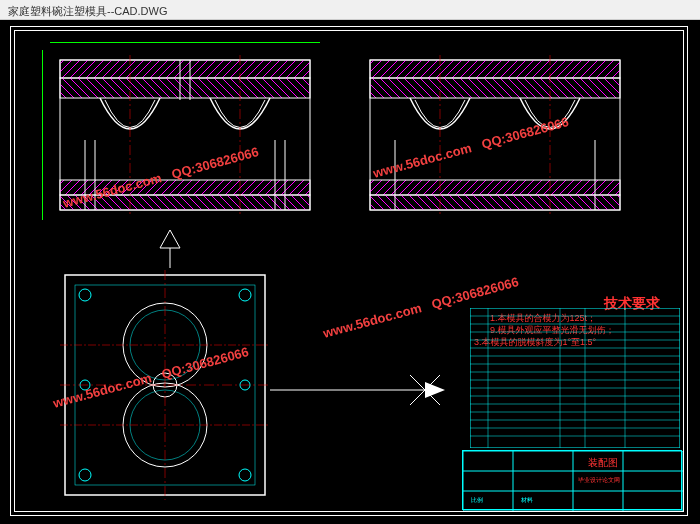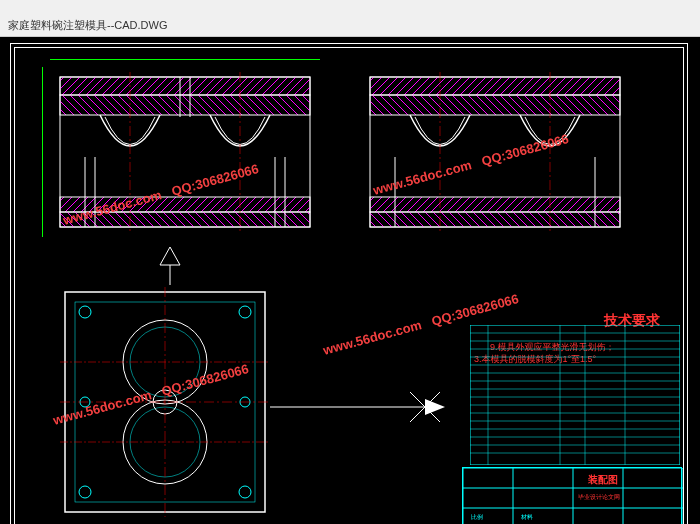--- a/index.html
+++ b/index.html
@@ -1,17 +1,17 @@
 <!DOCTYPE html>
 <html><head>
 <meta charset="utf-8">
 <style>
 *{margin:0;padding:0;box-sizing:border-box}
 body{background:#000;width:700px;height:524px;font-family:sans-serif;position:relative;overflow:hidden}
-.titlebar{background:#f0f0f0;height:20px;font-size:11px;padding:18px 8px;color:#333;border-bottom:1px solid #ccc}
+.titlebar{background:#f0f0f0;height:20px;font-size:11px;padding:4px 8px;color:#333;border-bottom:1px solid #ccc}
 .canvas{position:relative;width:700px;height:504px;background:#000}
 .frame{position:absolute;border:1px solid #fff}
 .frame.outer{left:10px;top:6px;width:678px;height:490px}
 .frame.inner{left:14px;top:10px;width:670px;height:482px}
 .green-line{position:absolute;background:#0f0}
 .watermark{position:absolute;color:#f44;font-size:13px;font-weight:bold;transform:rotate(-15deg);white-space:nowrap;opacity:0.95}
 .tech-text{position:absolute;color:#f33;font-size:9px}
 .titleblock{position:absolute;right:18px;bottom:14px;width:220px;height:60px;border:1px solid #0ff}
 .tb-text{position:absolute;font-size:7px;color:#f33}
 svg{position:absolute}
@@ -108,20 +108,21 @@
     <polygon points="155,12 175,20 155,28" fill="#fff"></polygon>
     <line x1="140" y1="5" x2="170" y2="35" stroke="#fff"></line>
     <line x1="170" y1="5" x2="140" y2="35" stroke="#fff"></line>
   </svg>
   <svg style="left:155px;top:210px;width:30px;height:40px">
     <polygon points="15,0 5,18 25,18" fill="none" stroke="#fff"></polygon>
     <line x1="15" y1="18" x2="15" y2="38" stroke="#fff"></line>
   </svg>
 
   <div class="tech-text" style="right:40px;top:275px;font-size:14px;font-weight:bold">技术要求</div>
+  <div class="tech-text" style="right:30px;top:292px;width:180px">1.本模具的合模力为125t；</div>
   <div class="tech-text" style="right:30px;top:304px;width:180px">9.模具外观应平整光滑无划伤；</div>
   <div class="tech-text" style="right:46px;top:316px;width:180px">3.本模具的脱模斜度为1°至1.5°</div>
 
   <div style="position:absolute;right:20px;bottom:76px;width:210px;height:140px">
     <svg width="210" height="140">
       <rect x="0" y="0" width="210" height="140" fill="none" stroke="#0ff" stroke-width="1"></rect>
       <g stroke="#0ff" stroke-width="0.5">
         <line x1="18" y1="0" x2="18" y2="140"></line>
         <line x1="90" y1="0" x2="90" y2="140"></line>
         <line x1="115" y1="0" x2="115" y2="140"></line>
@@ -148,21 +149,21 @@
 
   <div class="titleblock">
     <svg width="220" height="60">
       <rect x="0" y="0" width="220" height="60" fill="none" stroke="#0ff"></rect>
       <line x1="0" y1="20" x2="220" y2="20" stroke="#0ff"></line>
       <line x1="0" y1="40" x2="220" y2="40" stroke="#0ff"></line>
       <line x1="50" y1="0" x2="50" y2="60" stroke="#0ff"></line>
       <line x1="110" y1="0" x2="110" y2="60" stroke="#0ff"></line>
       <line x1="160" y1="0" x2="160" y2="60" stroke="#0ff"></line>
     </svg>
-    <div class="tb-text" style="left:125px;top:5px;font-size:10px;font-weight:bold">装配图</div>
+    <div class="tb-text" style="left:125px;top:5px;font-size:10px;font-weight:normal">装配图</div>
     <div class="tb-text" style="left:115px;top:25px;font-size:6px">毕业设计论文网</div>
     <div class="tb-text" style="left:8px;top:45px;font-size:6px;color:#0ff">比例</div>
     <div class="tb-text" style="left:58px;top:45px;font-size:6px;color:#0ff">材料</div>
   </div>
 
   <div class="watermark" style="left:50px;top:350px">
     <span>www.56doc.com</span>&nbsp;&nbsp;
     <span>QQ:306826066</span>
   </div>
   <div class="watermark" style="left:320px;top:280px">

